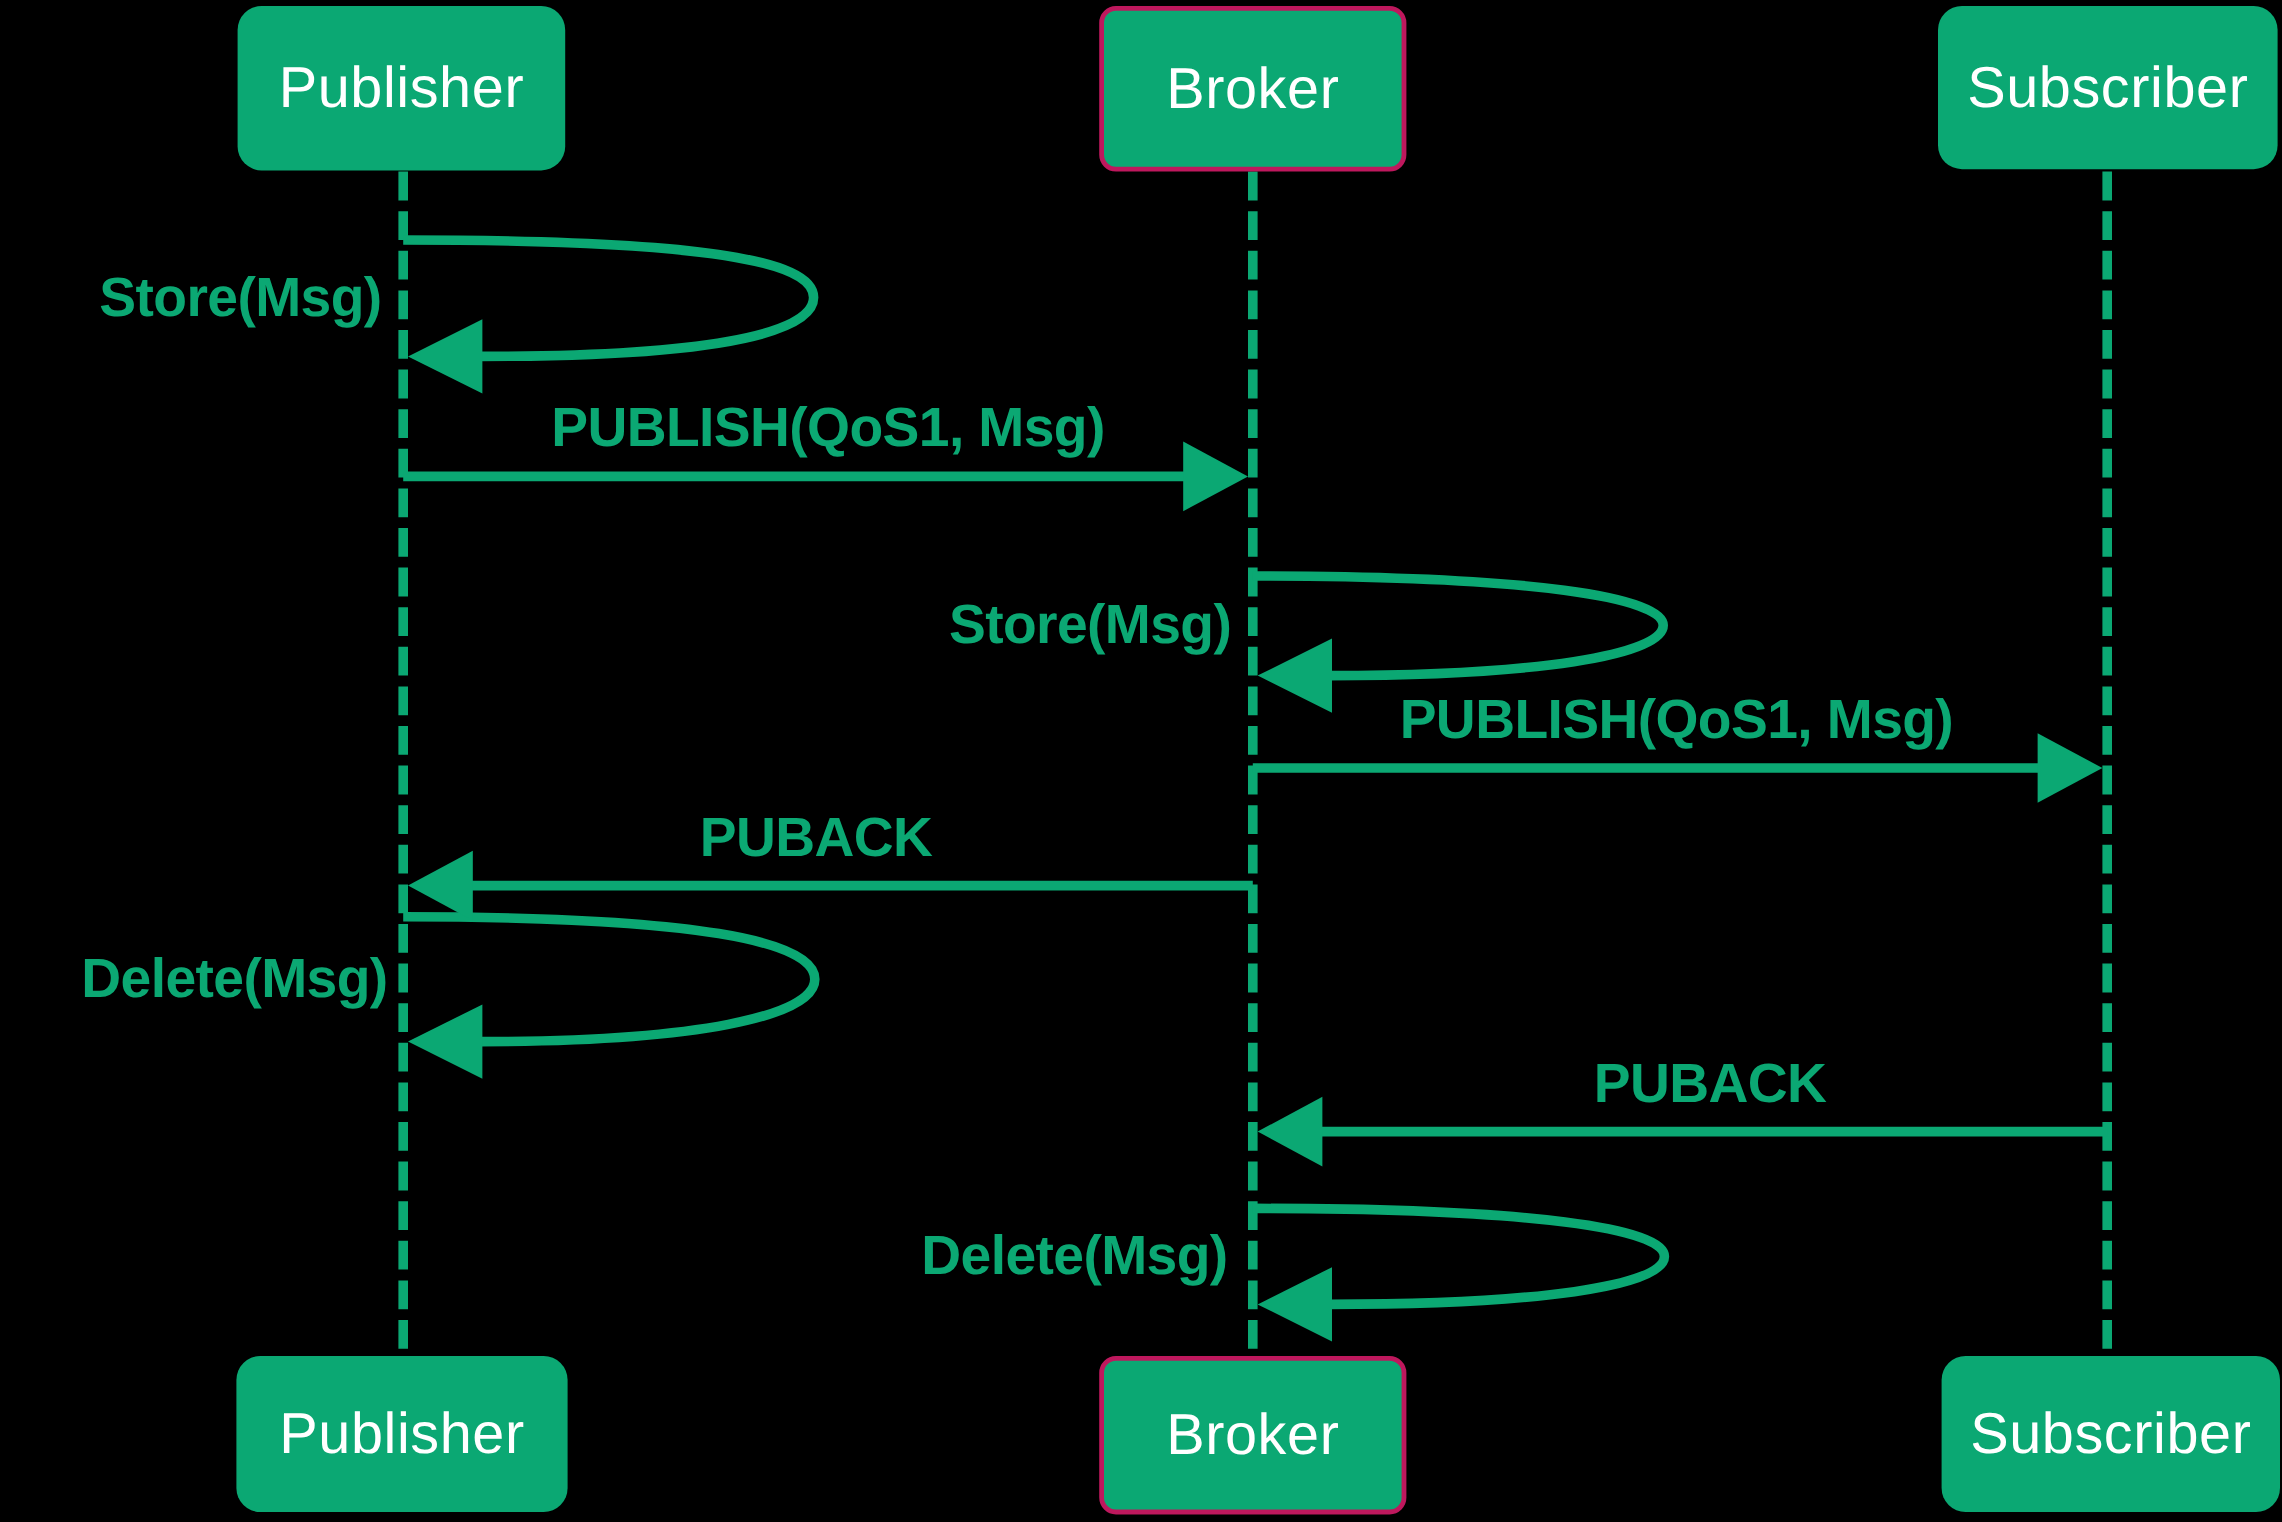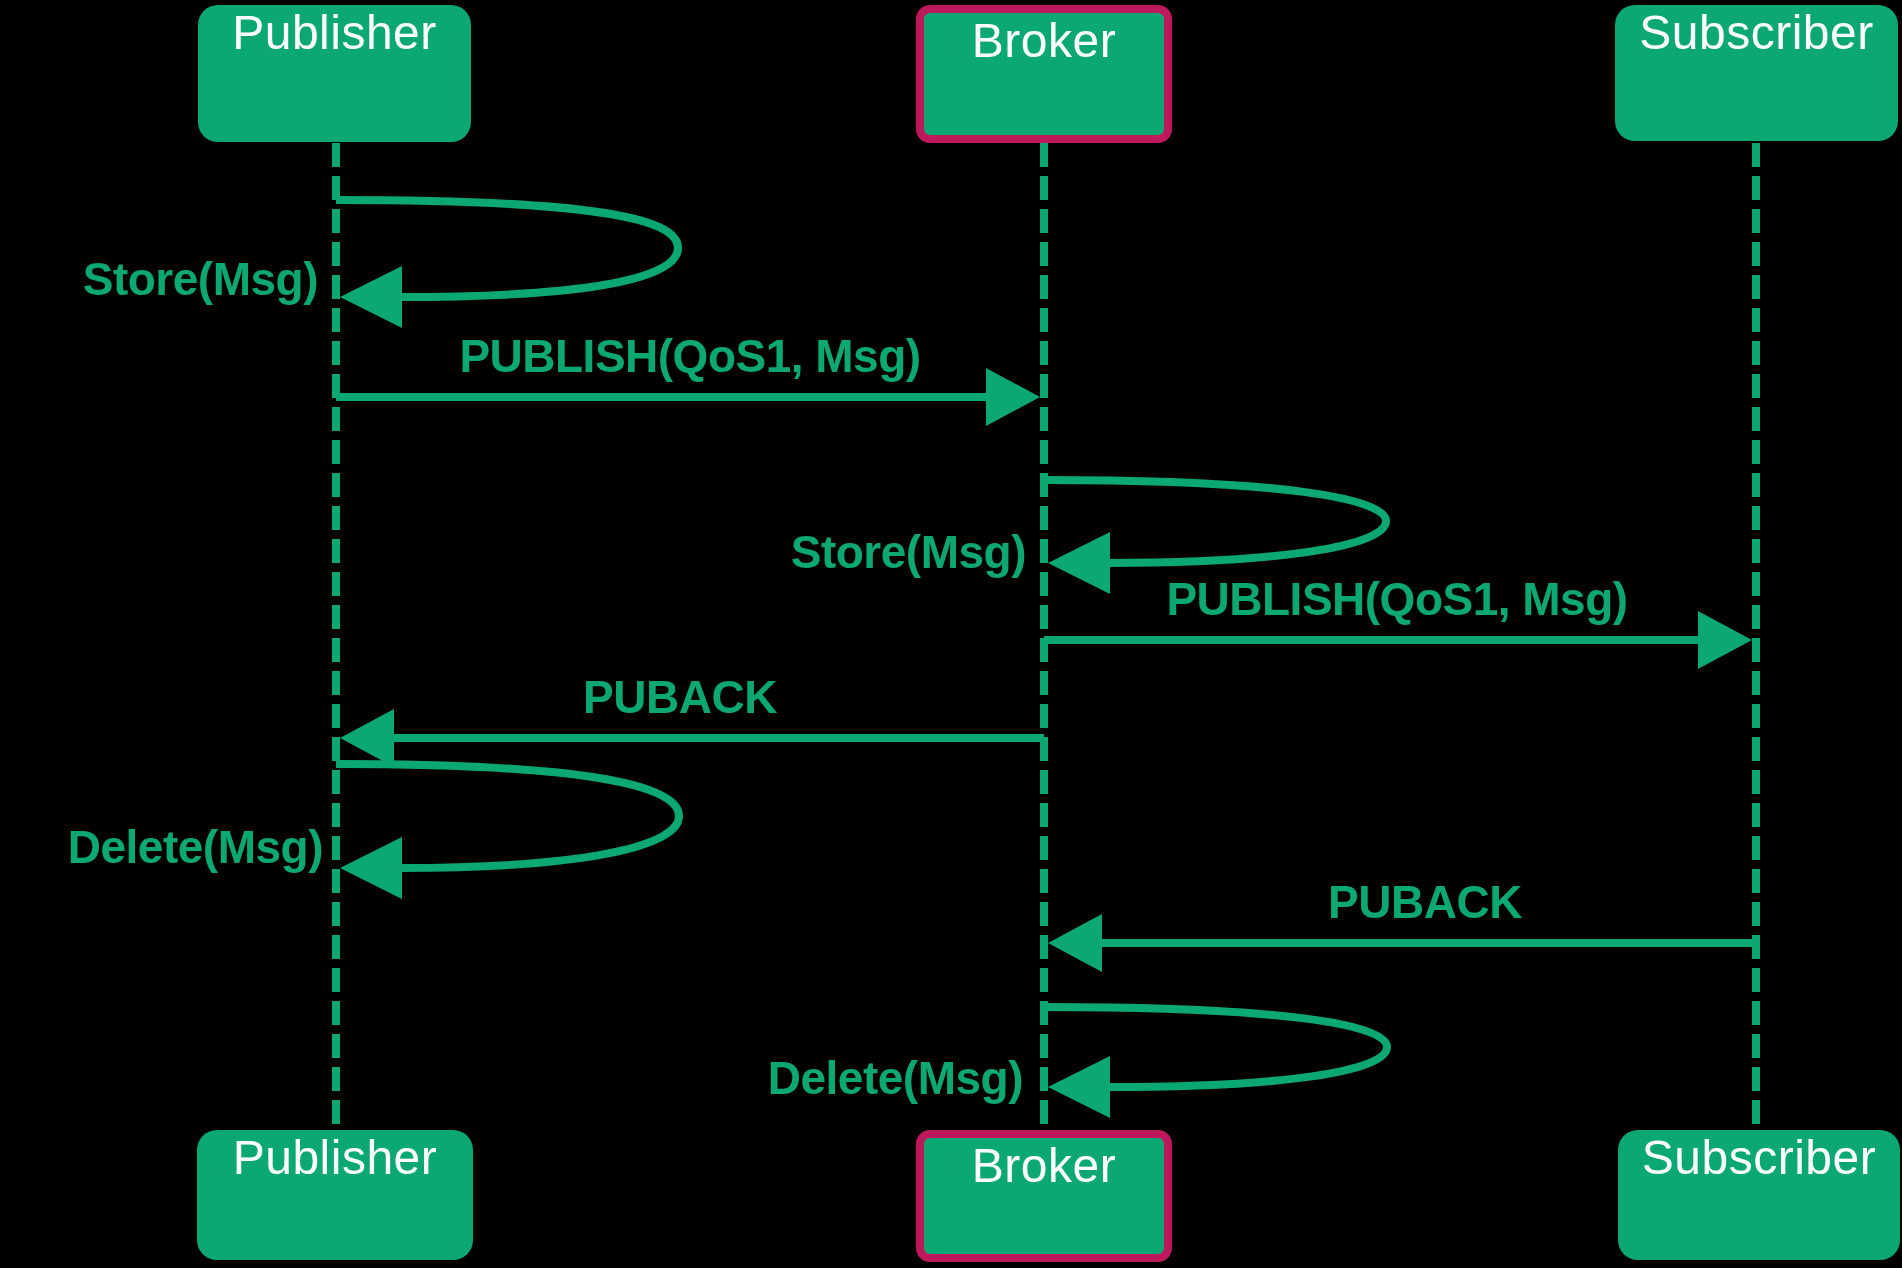--- a/index.html
+++ b/index.html
@@ -6,39 +6,39 @@
   .stage{
     position:relative;
     width:1902px;height:1268px;
     background:#000;
     overflow:hidden;
     font-family:"Liberation Sans", sans-serif;
   }
   .layer{position:absolute;left:0;top:0;}
   .actor-box{
     position:absolute;
-    display:flex;justify-content:center;
+    display:flex;align-items:center;justify-content:center;
     background:#0ba873;
     color:#fff;
     font-size:48px;font-weight:500;letter-spacing:0.5px;
     border-radius:20px;
     box-sizing:border-box;
   }
   .actor-box.broker{
-    border:8px solid #be185d;
+    border:4px solid #be185d;
     border-radius:14px;
   }
   .msg-label{
     position:absolute;
     color:#0ba873;
     font-size:46px;font-weight:700;letter-spacing:-0.5px;
     white-space:nowrap;
     line-height:1;
   }
-  .self-label{transform:translateY(-52%);margin-top:32px;}
+  .self-label{transform:translateY(-52%);}
   .center-label{transform:translate(-50%,-52%);text-align:center;}
 </style>
 </head>
 <body>
 
 <div class="stage">
 
   <svg class="layer" width="1902" height="1268" viewBox="0 0 1902 1268">
     <g stroke="#0ba873" stroke-width="8" fill="none">
 

